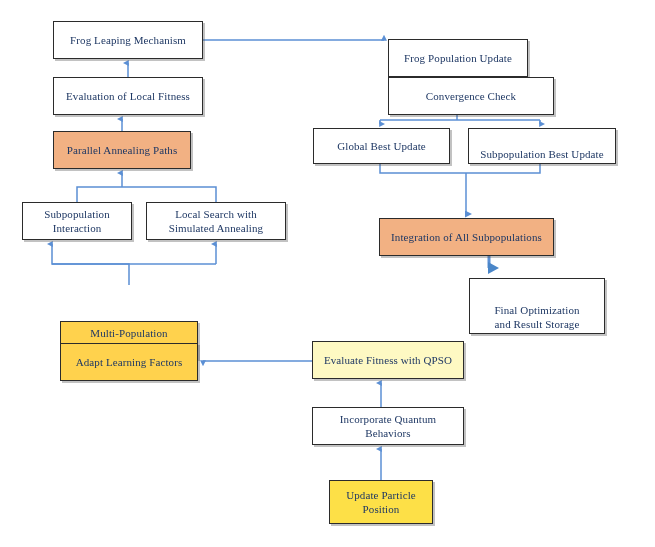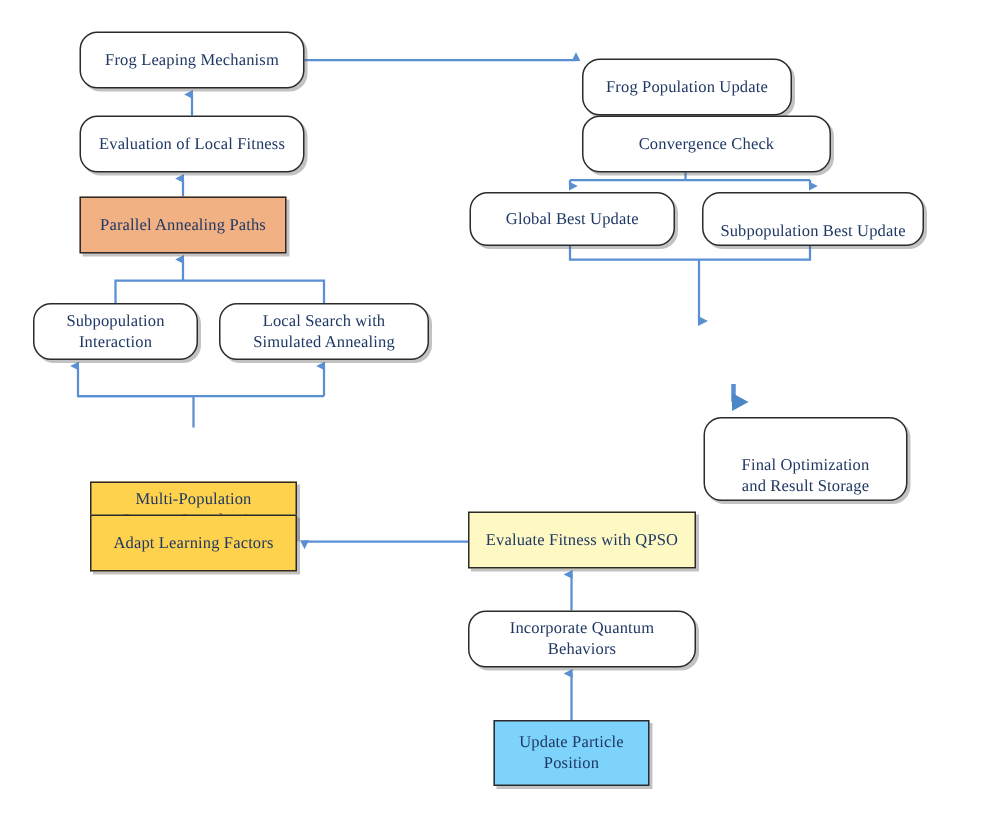--- a/index.html
+++ b/index.html
@@ -44,22 +44,22 @@
     padding: 2px 4px;
   }
   .node .label {
     display: block;
     width: 100%;
     white-space: pre-line;
   }
   .node.peach { background: #F2B183; }
   .node.gold  { background: #FFD24D; }
   .node.red   { background: #fef9c3; }
-  .node.cyan  { background: #7dd3fc; }
-  .node.plain { background: #ffffff; border-radius: 12px; }
+  .node.cyan  { background: #fde047; }
+  .node.plain { background: #ffffff; }
 </style>
 </head>
 <body>
 
 <div id="canvas">
 
   <svg class="connectors" viewBox="0 0 655 547" xmlns="http://www.w3.org/2000/svg">
     <defs>
       <marker id="arrowUp" markerWidth="7" markerHeight="7" refX="3.5" refY="6" orient="auto" markerUnits="userSpaceOnUse">
         <path d="M3.5,0 L7,7 L0,7 Z" fill="#5B8FD4"></path>
@@ -176,20 +176,23 @@
   </div>
 
   <div class="node plain" style="left:313px; top:128px; width:137px; height:36px;">
     <span class="label">Global Best Update</span>
   </div>
 
   <div class="node plain" style="left:468px; top:128px; width:148px; height:36px;align-items:flex-end;">
     <span class="label">Subpopulation Best Update</span>
   </div>
 
+  <div class="node peach" style="left:379px; top:218px; width:175px; height:38px;">
+    <span class="label">Integration of All Subpopulations</span>
+  </div>
 
   <div class="node plain" style="left:469px; top:278px; width:136px; height:56px;align-items:flex-end;">
     <span class="label">Final Optimization
 and Result Storage</span>
   </div>
 
   <div class="node red" style="left:312px; top:341px; width:152px; height:38px;">
     <span class="label">Evaluate Fitness with QPSO</span>
   </div>
 

